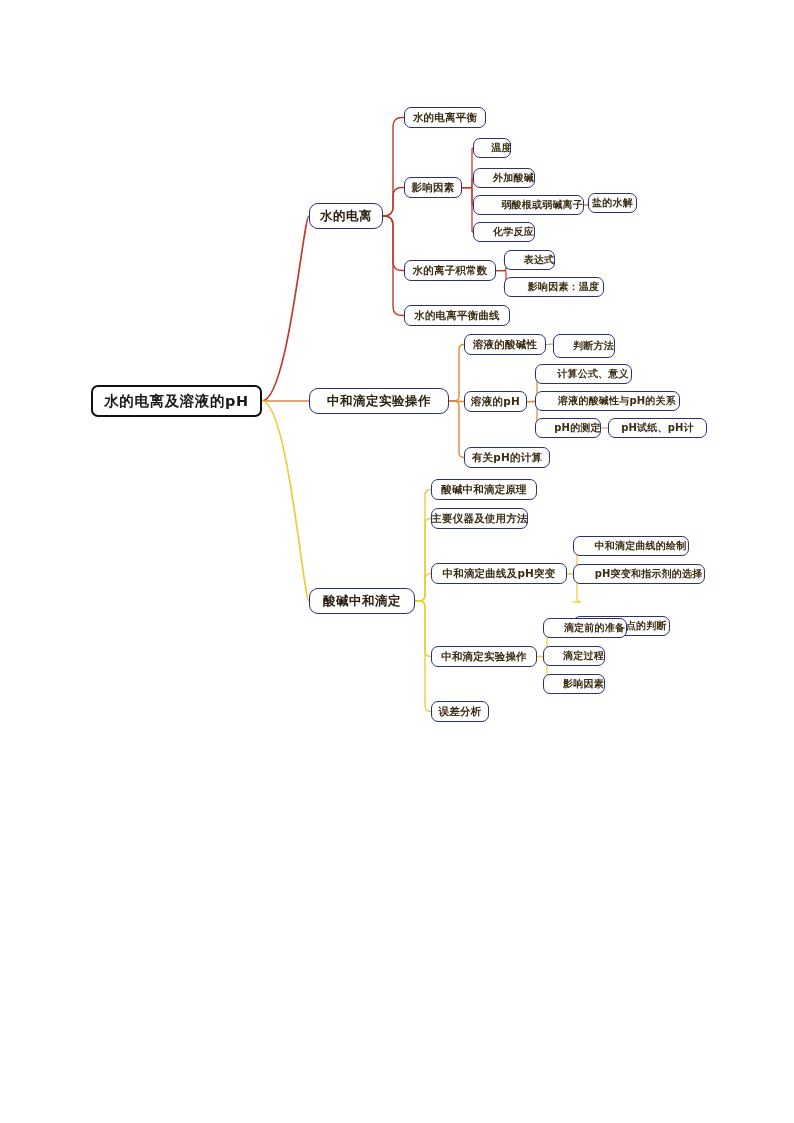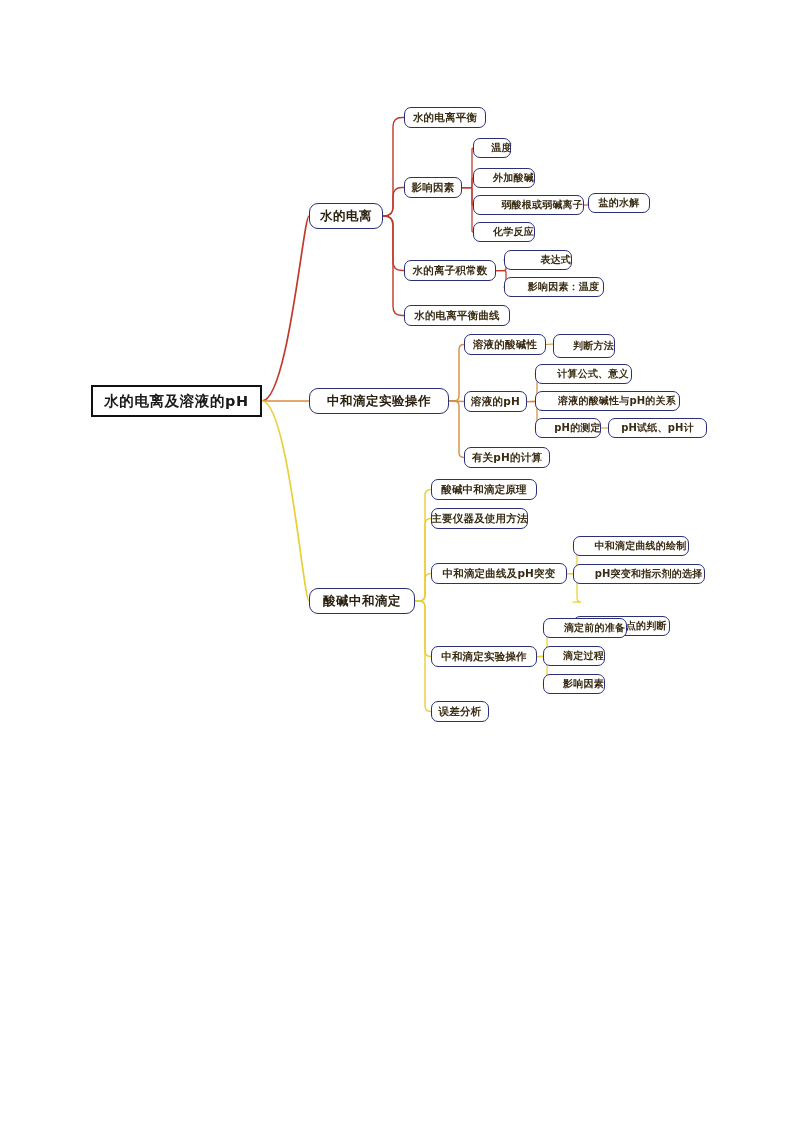--- a/index.html
+++ b/index.html
@@ -36,21 +36,21 @@
     white-space: nowrap;
     display: flex;
     align-items: center;
     justify-content: center;
     line-height: 1;
     letter-spacing: 0.2px;
     font-weight: bold;
   }
   .node.root {
     border: 2.4px solid #111111;
-    border-radius: 0;
+    border-radius: 7px;
     font-size: 14.5px;
     color: #1a1a1a;
     letter-spacing: 0.6px;
   }
   .node.lvl1 {
     border-width: 1.5px;
     border-radius: 9px;
     font-size: 12.5px;
     letter-spacing: 0.5px;
     color: #2a2010;
@@ -120,30 +120,30 @@
       </div>
       <div class="node lvl3" style="left: 473px; top: 138px; width: 38px; height: 20px;">
         <span>温度</span>
       </div>
       <div class="node lvl3" style="left: 473px; top: 168px; width: 62px; height: 20px;">
         <span>外加酸碱</span>
       </div>
       <div class="node lvl3" style="left: 473px; top: 195px; width: 111px; height: 20px; justify-content: flex-end;">
         <span>弱酸根或弱碱离子</span>
       </div>
-      <div class="node lvl4" style="left: 588px; top: 193px; width: 62px; height: 20px;">
+      <div class="node lvl4" style="left: 588px; top: 193px; width: 49px; height: 20px;">
         <span>盐的水解</span>
       </div>
       <div class="node lvl3" style="left: 473px; top: 222px; width: 62px; height: 20px;">
         <span>化学反应</span>
       </div>
       <div class="node lvl2" style="left: 404px; top: 260px; width: 92px; height: 21px;">
         <span>水的离子积常数</span>
       </div>
-      <div class="node lvl3" style="left: 504px; top: 250px; width: 68px; height: 20px; justify-content: flex-end;">
+      <div class="node lvl3" style="left: 504px; top: 250px; width: 51px; height: 20px;">
         <span>表达式</span>
       </div>
       <div class="node lvl3" style="left: 504px; top: 277px; width: 100px; height: 20px;">
         <span>影响因素：温度</span>
       </div>
       <div class="node lvl2" style="left: 404px; top: 305px; width: 106px; height: 21px;">
         <span>水的电离平衡曲线</span>
       </div>
       <div class="node lvl1" style="left: 309px; top: 388px; width: 140px; height: 26px;">
         <span>中和滴定实验操作</span>

